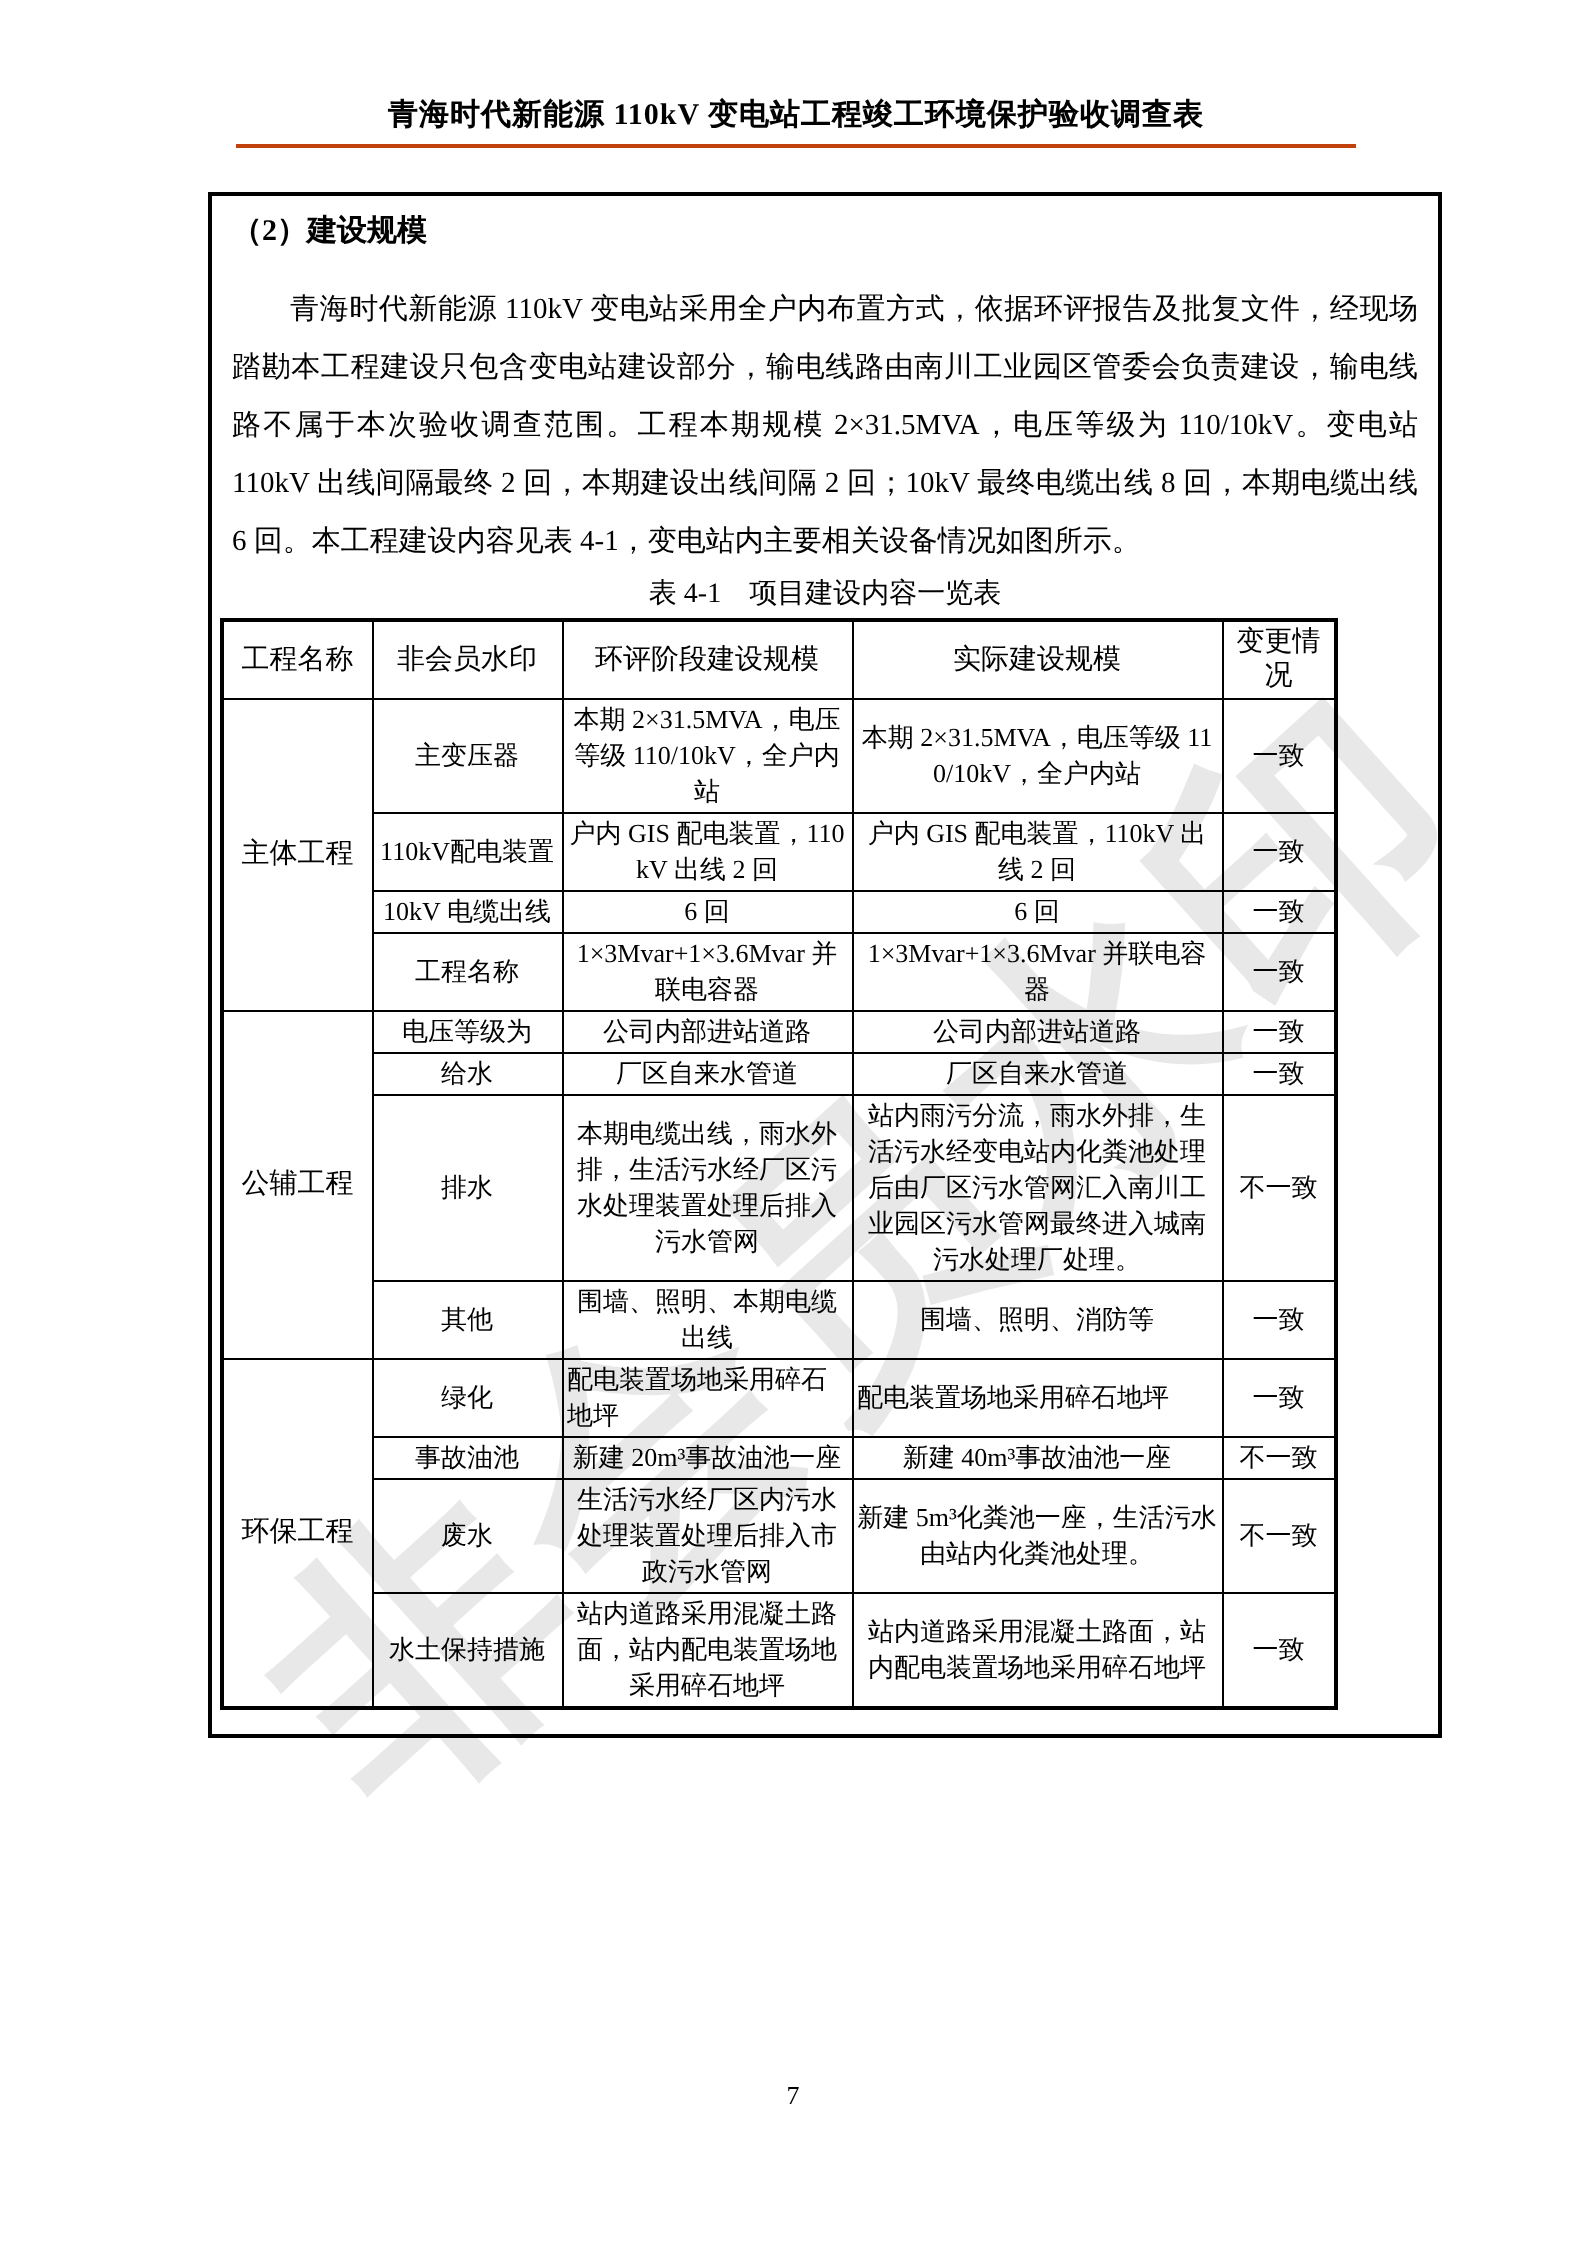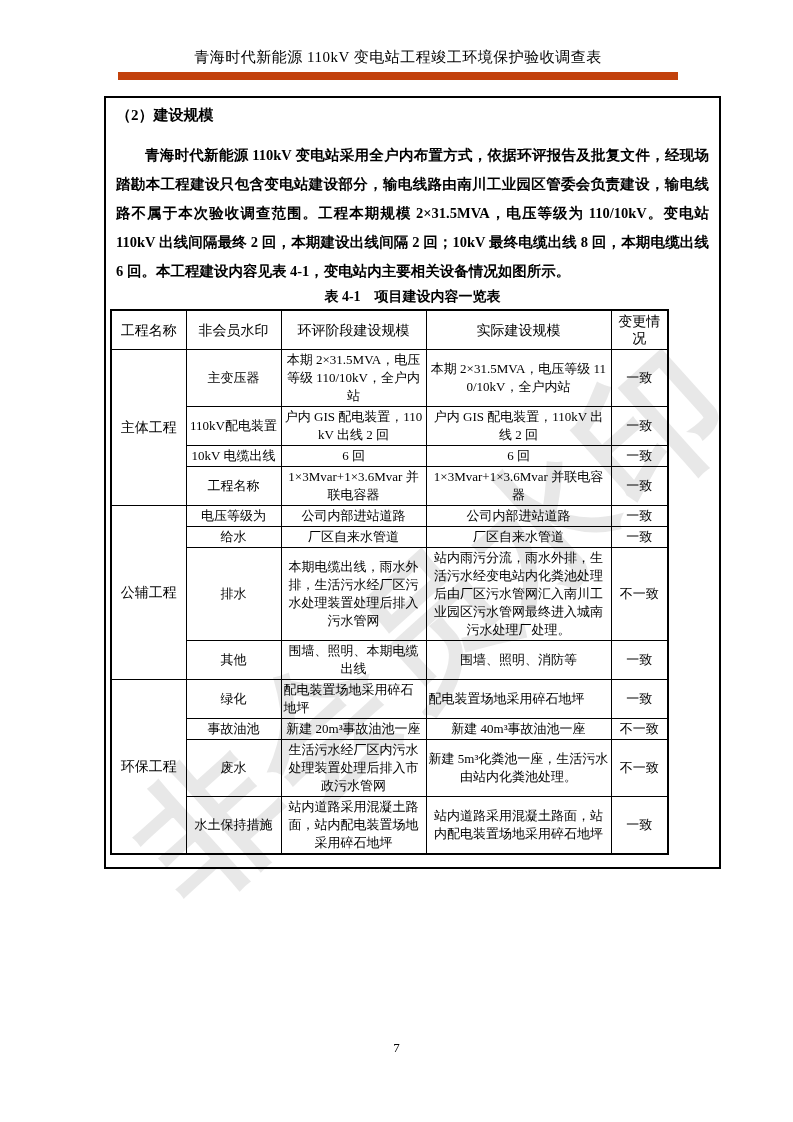--- a/index.html
+++ b/index.html
@@ -5,22 +5,22 @@
   html,body{margin:0;padding:0;}
   body{
     width:793px;height:1122px;background:#ffffff;color:#000;
     font-family:"Liberation Serif","DejaVu Serif",serif;
     position:relative;overflow:hidden;
   }
   .page{position:absolute;inset:0;}
   
   .doc-header{
     position:absolute;top:48px;left:118px;width:560px;
-    text-align:center;font-weight:normal;font-size:15px;letter-spacing:0.5px;
-    padding-bottom:5px;border-bottom:8px solid #c2410c;z-index:2;
+    text-align:center;font-weight:bold;font-size:15px;letter-spacing:0.5px;
+    padding-bottom:5px;border-bottom:2px solid #c2410c;z-index:2;
   }
   
   .watermark{
     position:absolute;left:45px;top:545px;width:780px;height:160px;
     transform:rotate(-42deg);transform-origin:center center;
     font-size:142px;line-height:160px;text-align:center;white-space:nowrap;
     color:rgba(150,150,150,0.22);font-weight:bold;letter-spacing:6px;
     z-index:0;pointer-events:none;
   }
   
@@ -28,24 +28,23 @@
     position:absolute;top:96px;left:104px;width:617px;min-height:773px;
     border:2px solid #000;box-sizing:border-box;padding:4px 2px 0 2px;
     z-index:1;background:transparent;
   }
   .section-heading{
     font-size:15px;font-weight:bold;margin:4px 0 6px 8px;
   }
   .body-paragraph{
     margin:16px 8px 2px 8px;text-indent:2em;font-size:14.5px;line-height:29px;
     text-align:justify;
-    font-weight:bold;
   }
   .table-caption{
-    text-align:center;font-weight:bold;font-size:14px;margin:2px 0 3px 0;
+    text-align:center;font-weight:normal;font-size:14px;margin:2px 0 3px 0;
   }
   table.project-table{
     width:557px;margin:0 auto 0 2px;border-collapse:collapse;
     table-layout:fixed;border:2px solid #000;background:transparent;
   }
   .project-table col.c1{width:75px;}
   .project-table col.c2{width:95px;}
   .project-table col.c3{width:145px;}
   .project-table col.c4{width:185px;}
   .project-table col.c5{width:57px;}

